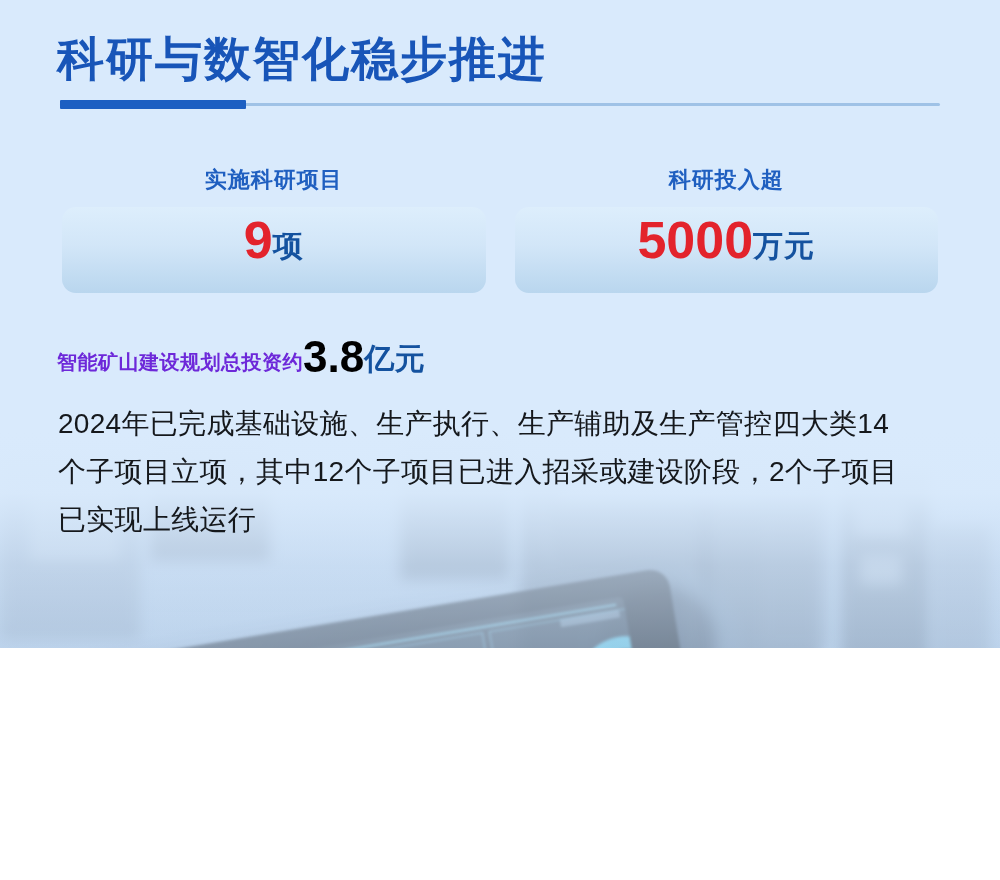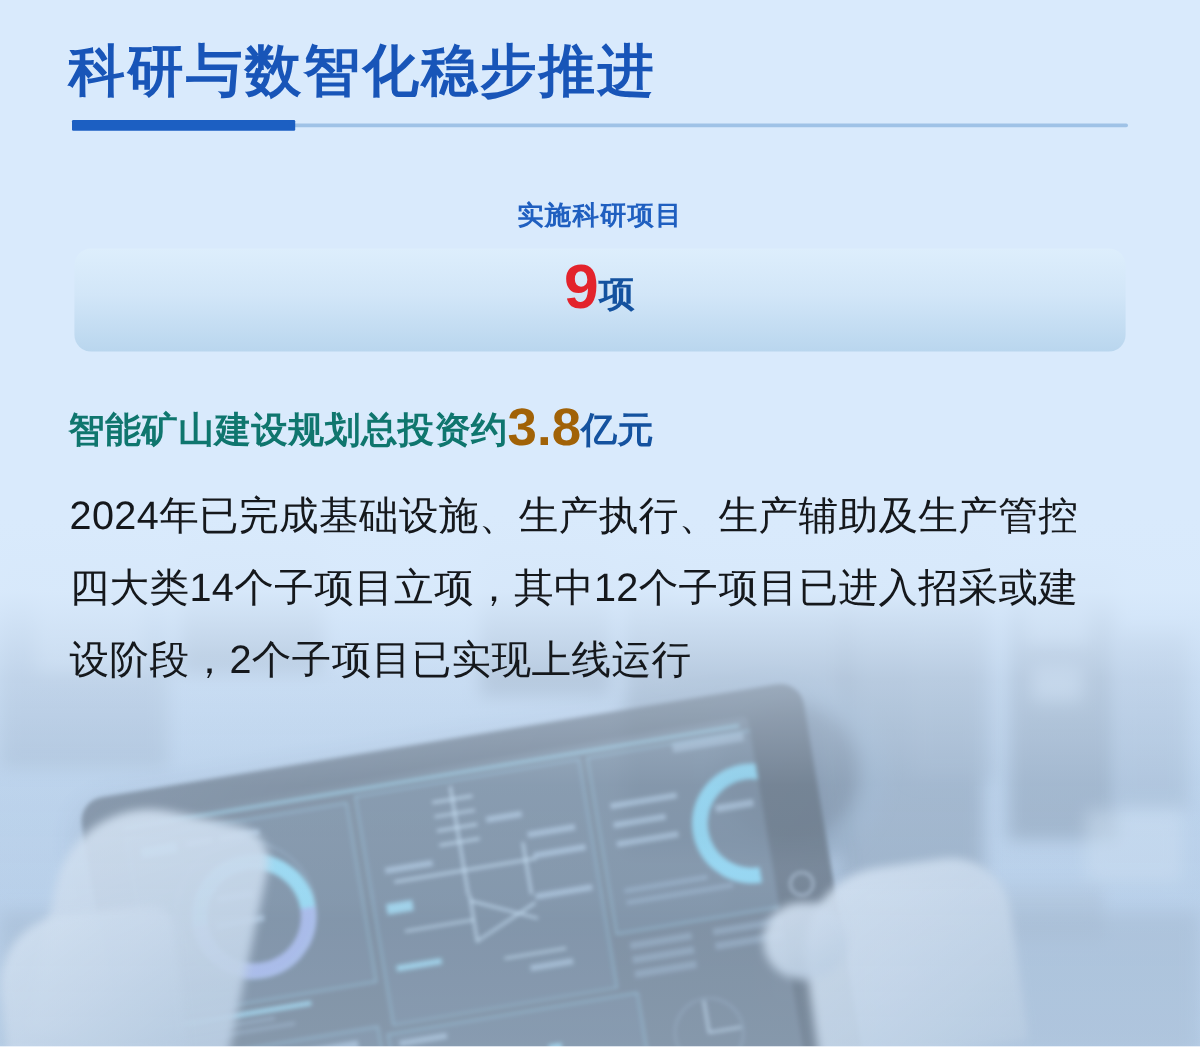--- a/index.html
+++ b/index.html
@@ -3,21 +3,21 @@
 <meta charset="utf-8">
 <style>
   html, body {
     margin: 0;
     padding: 0;
     background: #ffffff;
   }
   #page {
     position: relative;
     width: 1000px;
-    height: 872px;
+    height: 648px;
     overflow: hidden;
     background: #d9eafc;
     font-family: "Liberation Sans", "DejaVu Sans", sans-serif;
   }
 
   
   .photo-layer {
     position: absolute;
     left: 0; top: 0;
     width: 1000px; height: 880px;
@@ -242,45 +242,45 @@
     color: #14529f;
     letter-spacing: 1px;
   }
 
   .sub-head {
     position: absolute;
     left: 57px; top: 332px;
     white-space: nowrap;
   }
   .sub-head .sh-text {
-    font-size: 30px;
-    font-weight: 700;
-    color: #0f766e;
+    font-size: 20px;
+    font-weight: 700;
+    color: #6d28d9;
     letter-spacing: 0.5px;
     text-align: center;
   }
   .sub-head .sh-num {
     font-size: 44px;
     font-weight: 700;
-    color: #a16207;
+    color: #000000;
     vertical-align: -3px;
   }
   .sub-head .sh-unit {
     font-size: 30px;
     font-weight: 700;
     color: #14529f;
     letter-spacing: 0.5px;
   }
 
   .body-copy {
     position: absolute;
     left: 58px; top: 400px;
     width: 855px;
-    font-size: 33px;
-    line-height: 60px;
+    font-size: 28px;
+    line-height: 48px;
     color: #15181c;
     letter-spacing: 0.3px;
   }
 </style>
 </head>
 <body>
 
 <div id="page">
 
   <div class="photo-layer">
@@ -407,20 +407,26 @@
 
     <div class="cards">
 
       <div class="stat-card">
         <div class="stat-label">实施科研项目</div>
         <div class="stat-value">
           <span class="stat-num">9</span><span class="stat-unit">项</span>
         </div>
       </div>
 
+      <div class="stat-card">
+        <div class="stat-label">科研投入超</div>
+        <div class="stat-value">
+          <span class="stat-num">5000</span><span class="stat-unit">万元</span>
+        </div>
+      </div>
 
     </div>
 
     <div class="sub-head">
       <span class="sh-text">智能矿山建设规划总投资约</span><span class="sh-num">3.8</span><span class="sh-unit">亿元</span>
     </div>
 
     <div class="body-copy">2024年已完成基础设施、生产执行、生产辅助及生产管控四大类14个子项目立项，其中12个子项目已进入招采或建设阶段，2个子项目已实现上线运行</div>
 
   </div>

